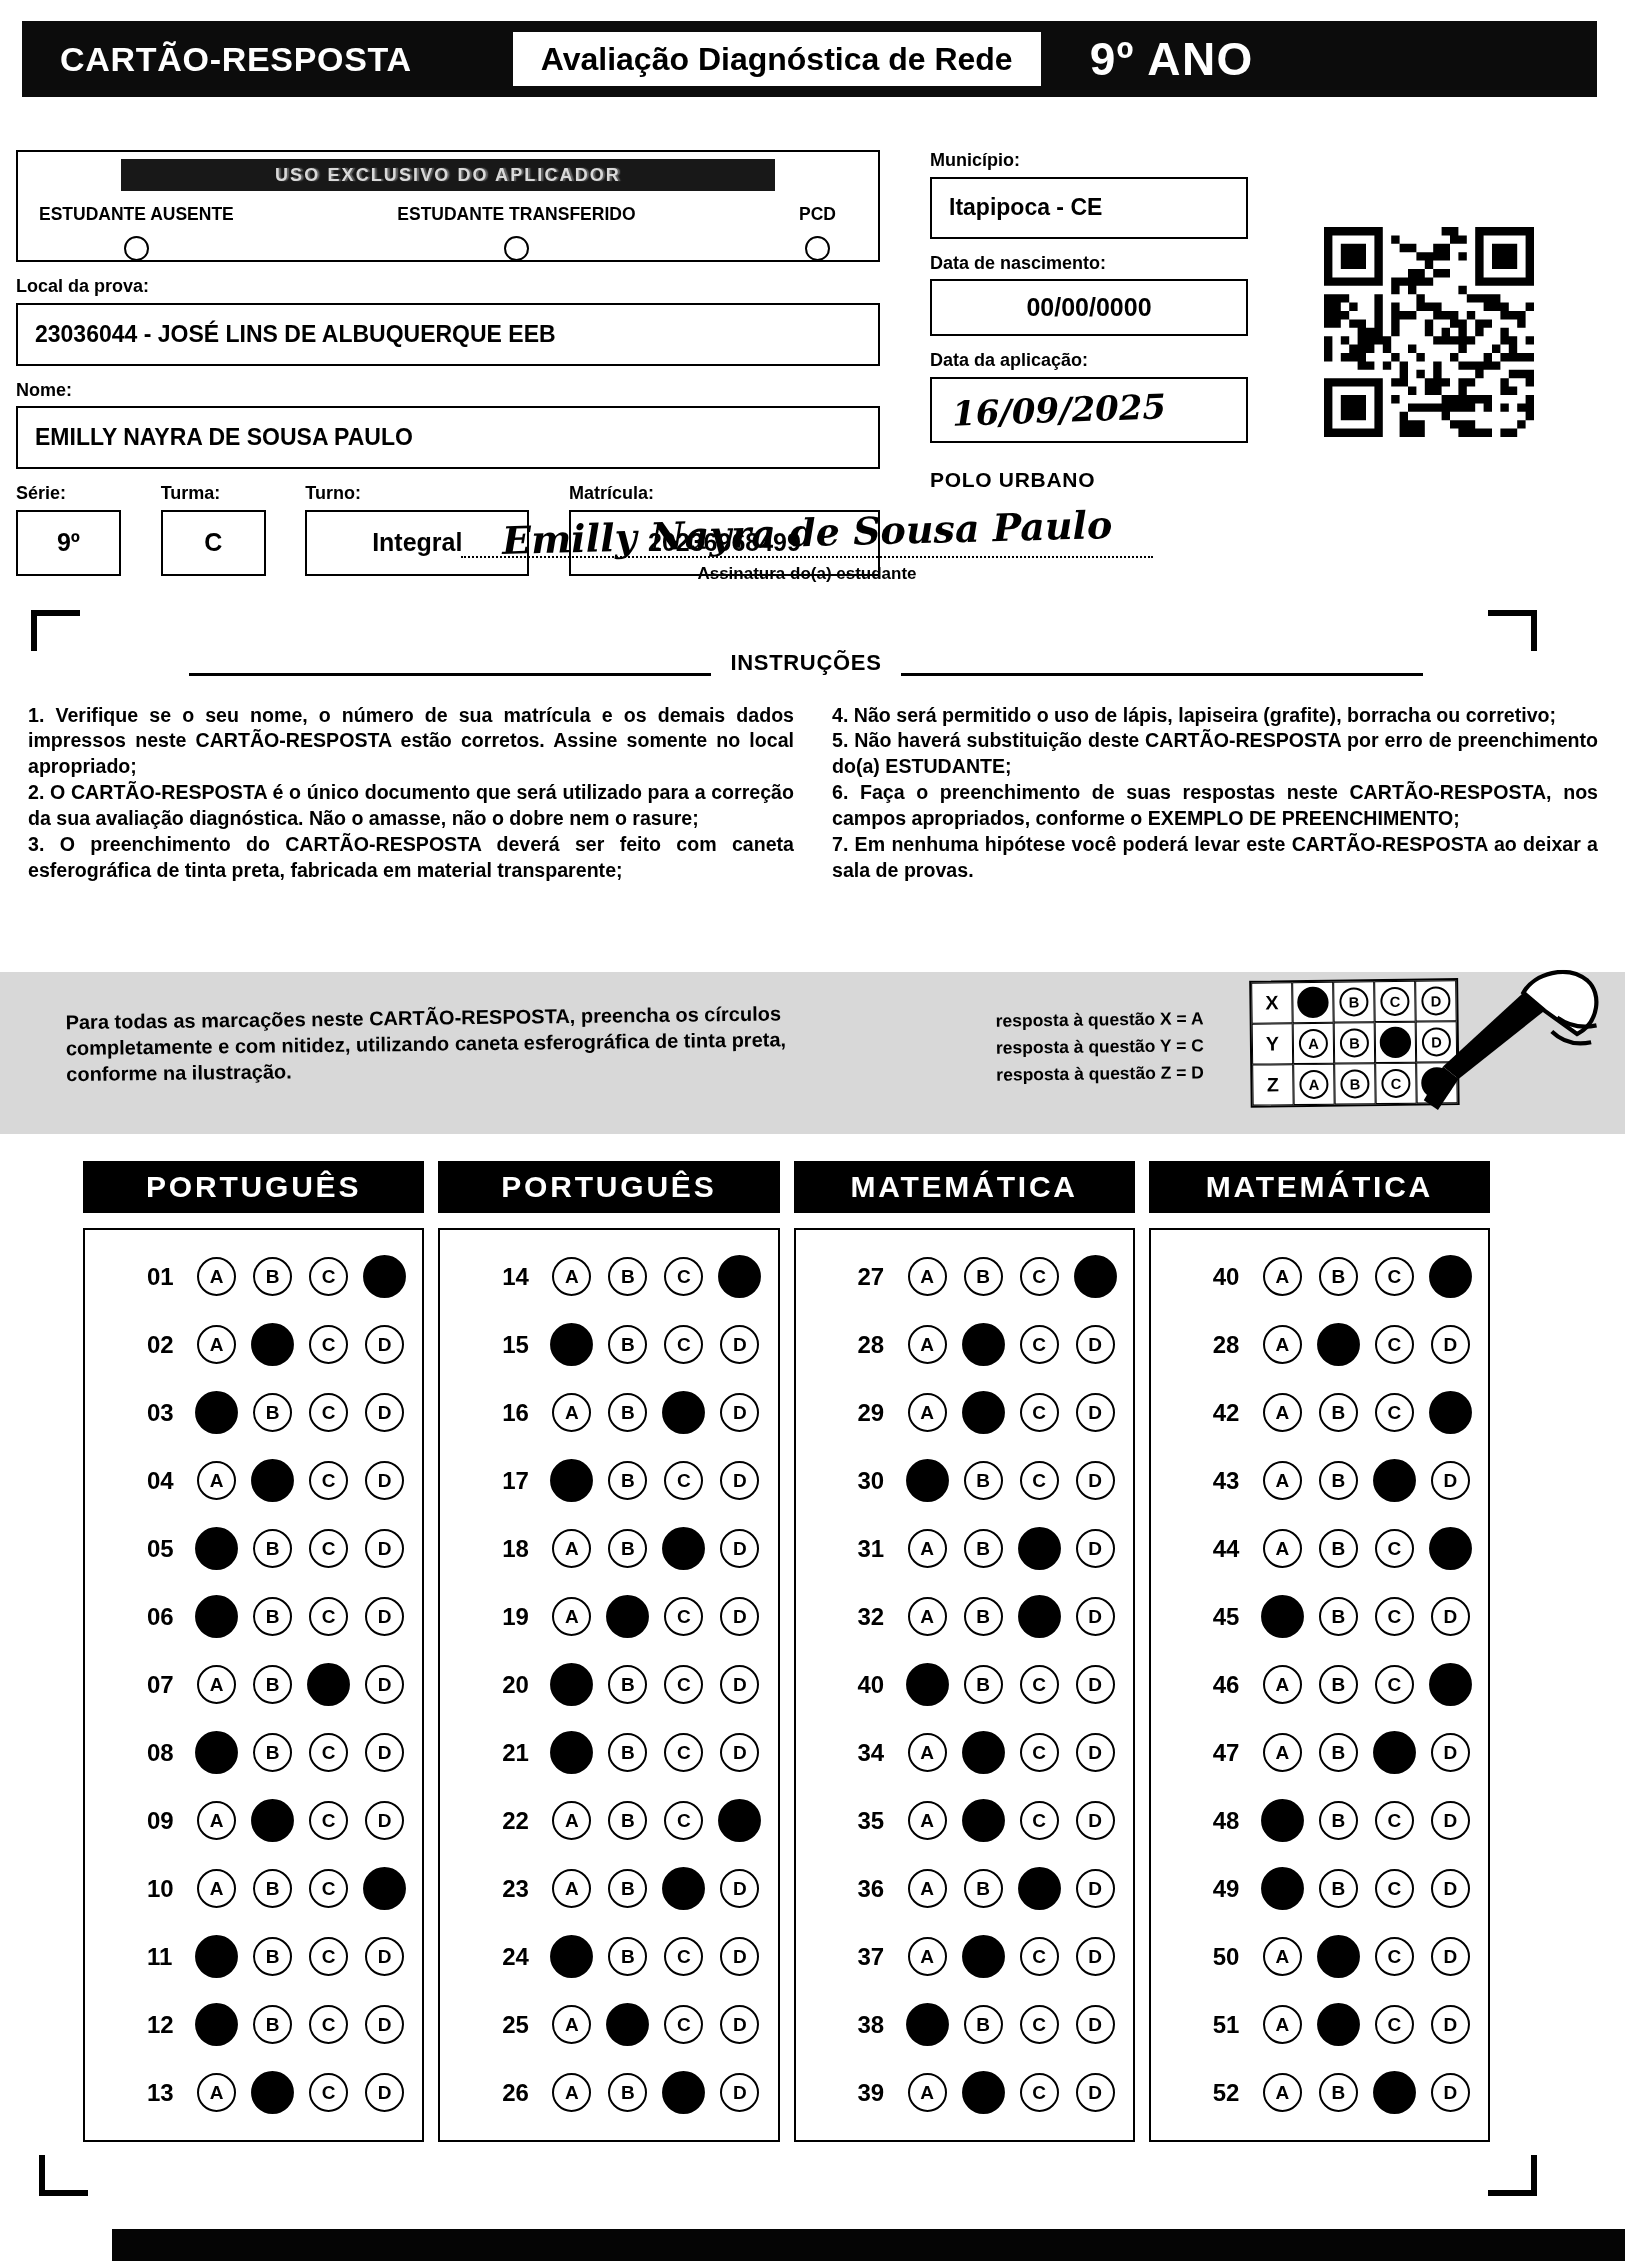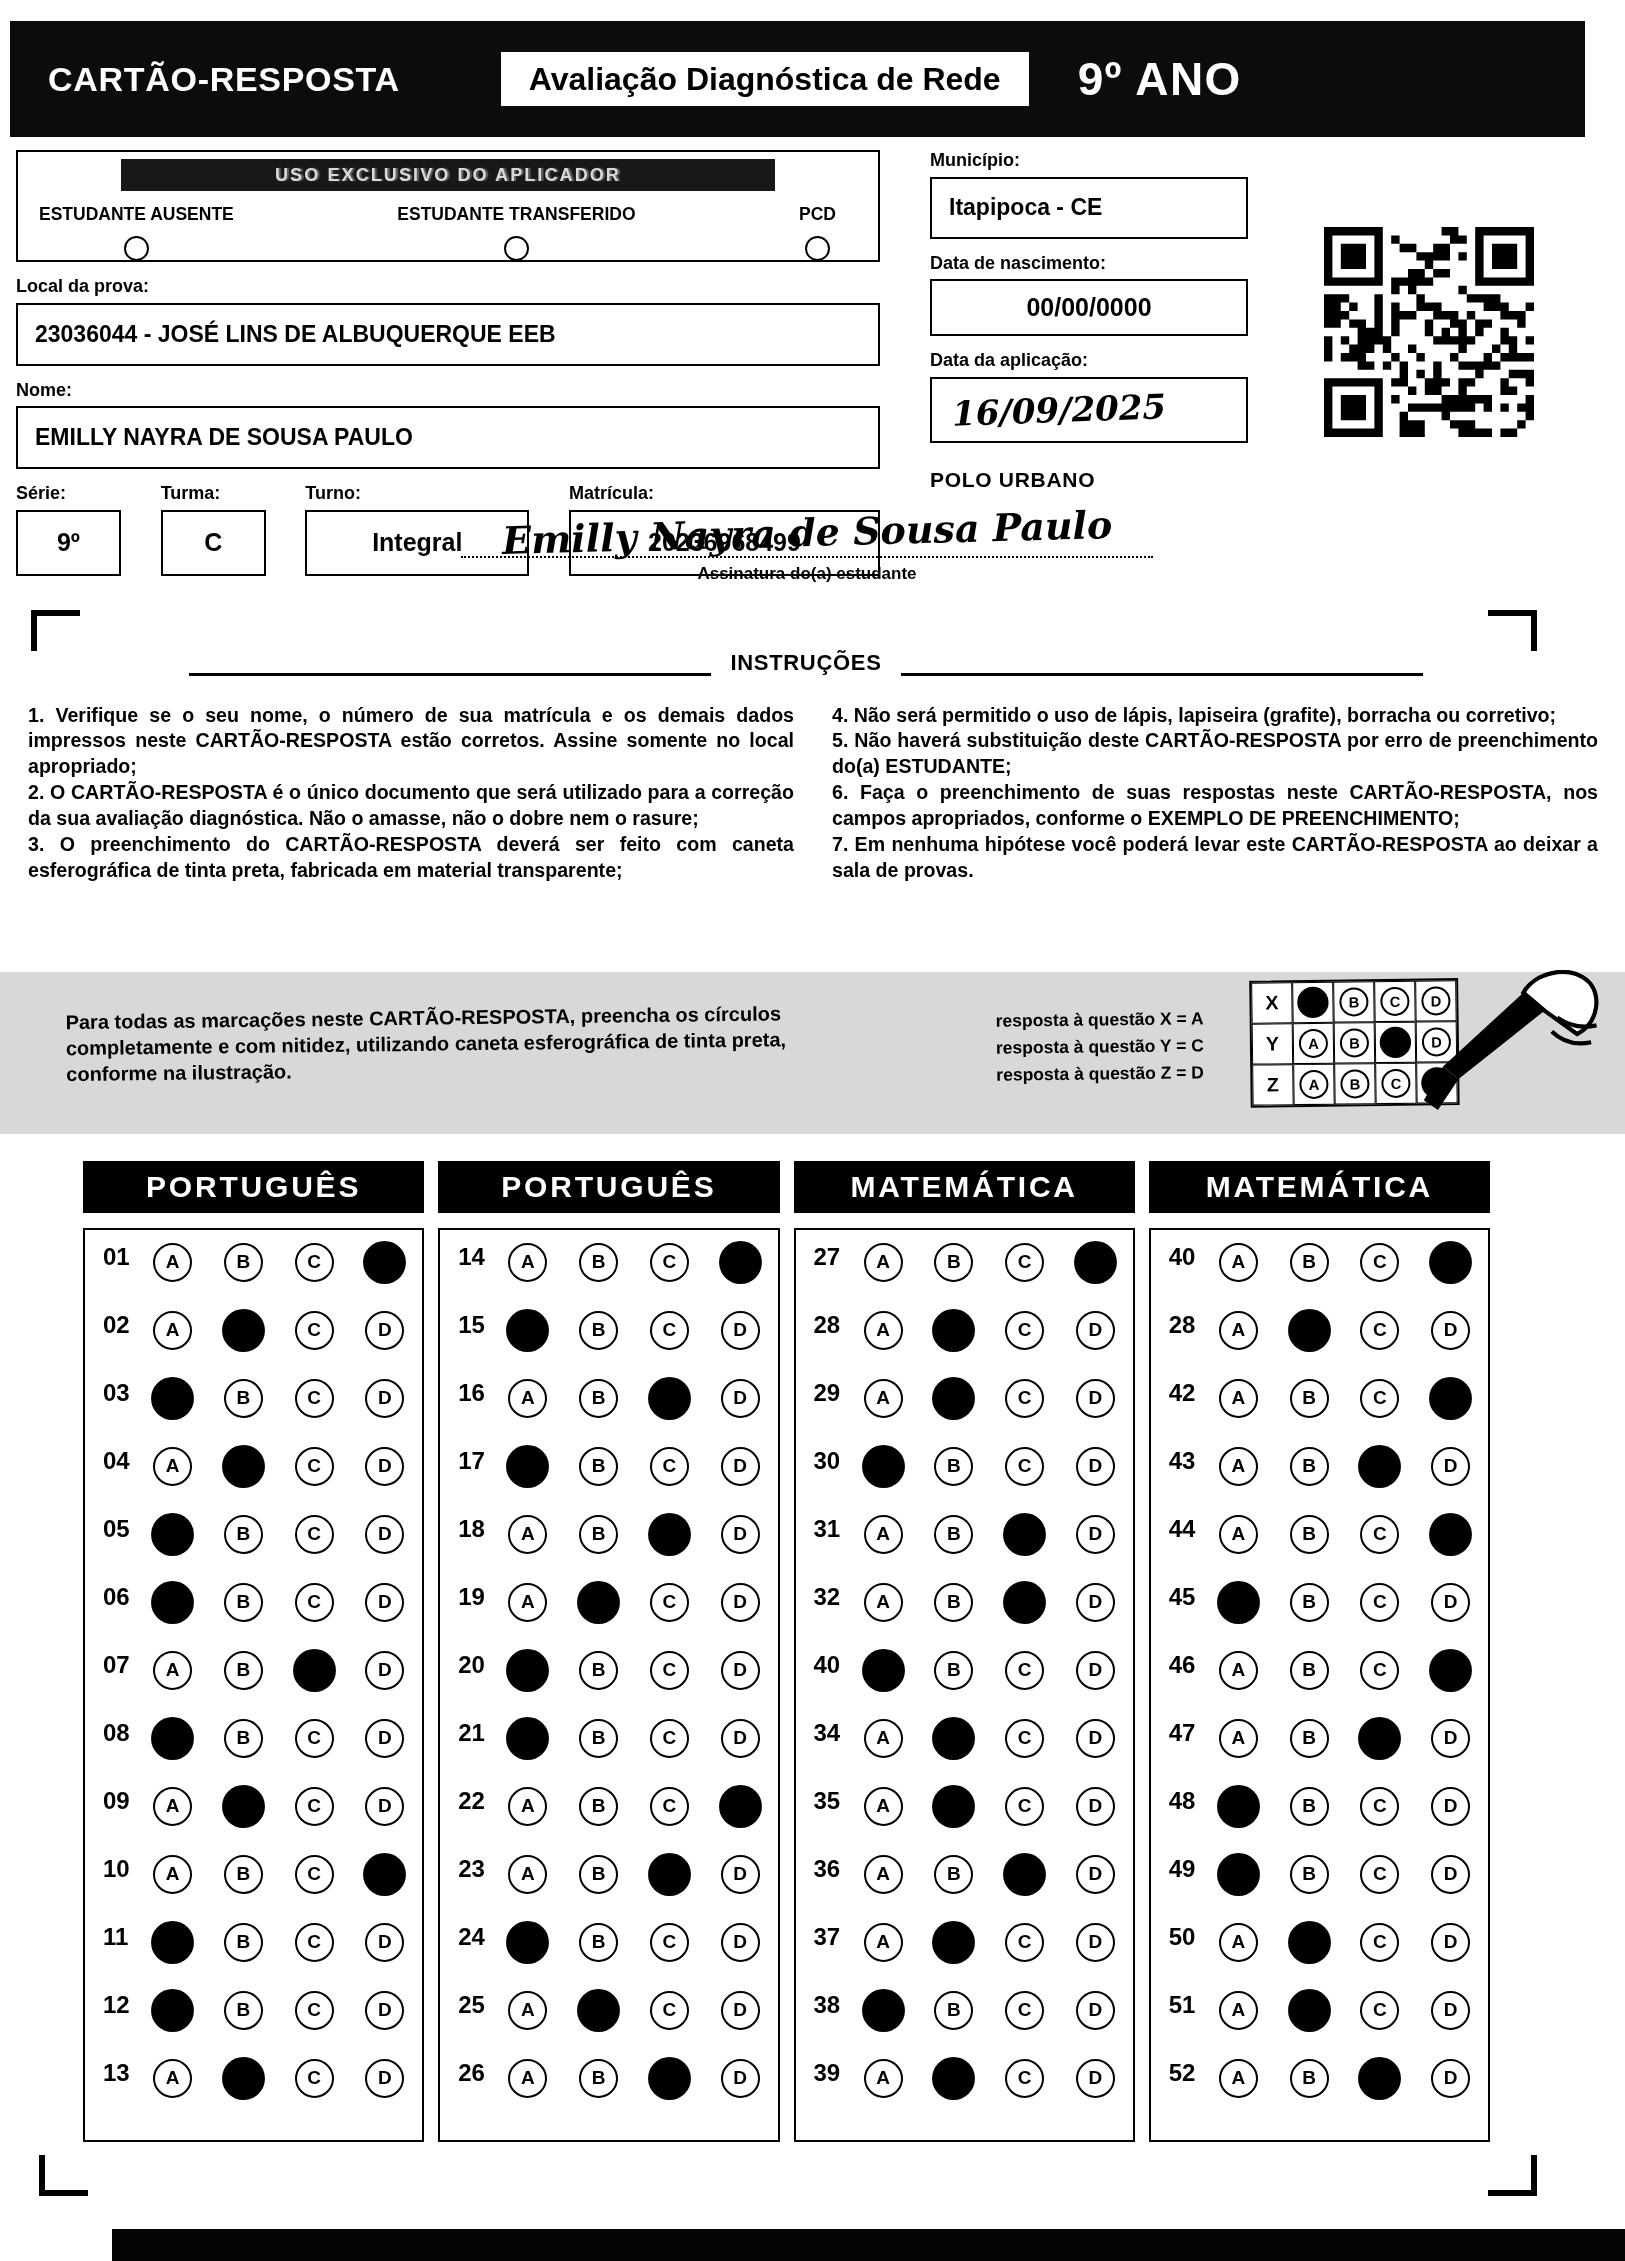--- a/index.html
+++ b/index.html
@@ -1,20 +1,20 @@
 <!DOCTYPE html>
 <html style="font-size:11.2px"><head>
 <meta charset="utf-8">
 <style>
   * { box-sizing: border-box; margin: 0; padding: 0; }
   body { margin: 0; background: #fff; font-family: "Liberation Sans", sans-serif; color: #000; }
   .page { position: relative; width: 1626px; height: 2261px; background: #fff; overflow: hidden; }
 
   
-  .header { position: absolute; left: 10px; top: 21px; width: 1575px; height: 116px; background: #0c0c0c; display: flex; align-items: center; }
+  .header { position: absolute; left: 22px; top: 21px; width: 1575px; height: 76px; background: #0c0c0c; display: flex; align-items: center; }
   .header-title { margin-left: 38px; color: #fff; font-size: 34px; font-weight: bold; letter-spacing: 0.7px; }
   .header-sub { margin-left: 101px; background: #fff; padding: 8.4px 28px; font-size: 32px; font-weight: bold; }
   .header-grade { margin-left: 49px; color: #fff; font-size: 46px; font-weight: bold; letter-spacing: 1.4px; }
 
   
   .form-left { position: absolute; left: 16px; top: 150px; width: 864px; }
   .aplicador-box { border: 2.8px solid #000; height: 112px; }
   .aplicador-bar { width: 76%; margin: 7px auto 0; background: #181818; color: #d9d9d9; text-align: center; font-size: 18px; font-weight: bold; letter-spacing: 2.1px; padding: 5.6px 0; filter: blur(0.4px); text-shadow: 2.1px 0 1.4px rgba(255,255,255,0.35); }
   .ap-options { display: flex; justify-content: space-between; align-items: center; padding: 12.6px 42px 0 21px; }
   .ap-opt { display: flex; align-items: center; gap: 11.2px; flex-direction: column; }
@@ -71,21 +71,21 @@
   .eg-cell.eg-label { font-size: 19.6px; font-weight: bold; }
   .eg-bubble { width: 29px; height: 29px; border: 2.1px solid #000; border-radius: 50%; font-size: 14.7px; font-weight: bold; display: flex; align-items: center; justify-content: center; }
   .eg-bubble.filled { background: #000; color: transparent; transform: scale(1.08); }
   .hand-pen { position: absolute; left: 1412px; top: 7px; }
 
   
   .answers { position: absolute; left: 83px; top: 1161px; width: 1407px; display: flex; gap: 14px; }
   .ans-col { flex: 1; }
   .ans-header { background: #000; color: #fff; text-align: center; font-size: 30px; font-weight: bold; letter-spacing: 2.8px; padding: 9px 0; }
   .ans-box { border: 2.8px solid #000; margin-top: 15.4px; padding: 12.6px 0; background: #fff; }
-  .q-row { display: flex; align-items: flex-start; height: 68px; padding: 0 18px; }
+  .q-row { display: flex; align-items: center; height: 68px; padding: 0 18px; margin-left: 44px; }
   .q-num { width: 50px; font-size: 24px; font-weight: bold; }
   .q-bubbles { flex: 1; display: flex; justify-content: space-between; align-items: center; }
   .bubble { width: 39px; height: 39px; border: 2.8px solid #000; border-radius: 50%; display: flex; align-items: center; justify-content: center; font-size: 19px; font-weight: bold; background: #fff; }
   .bubble.filled { background: #000; border-color: #000; color: transparent; transform: scale(1.1); }
 
   
   .bottom-bar { position: absolute; left: 112px; right: 0; top: 2229px; height: 32px; background: #050505; }
 </style>
 </head>
 <body>

